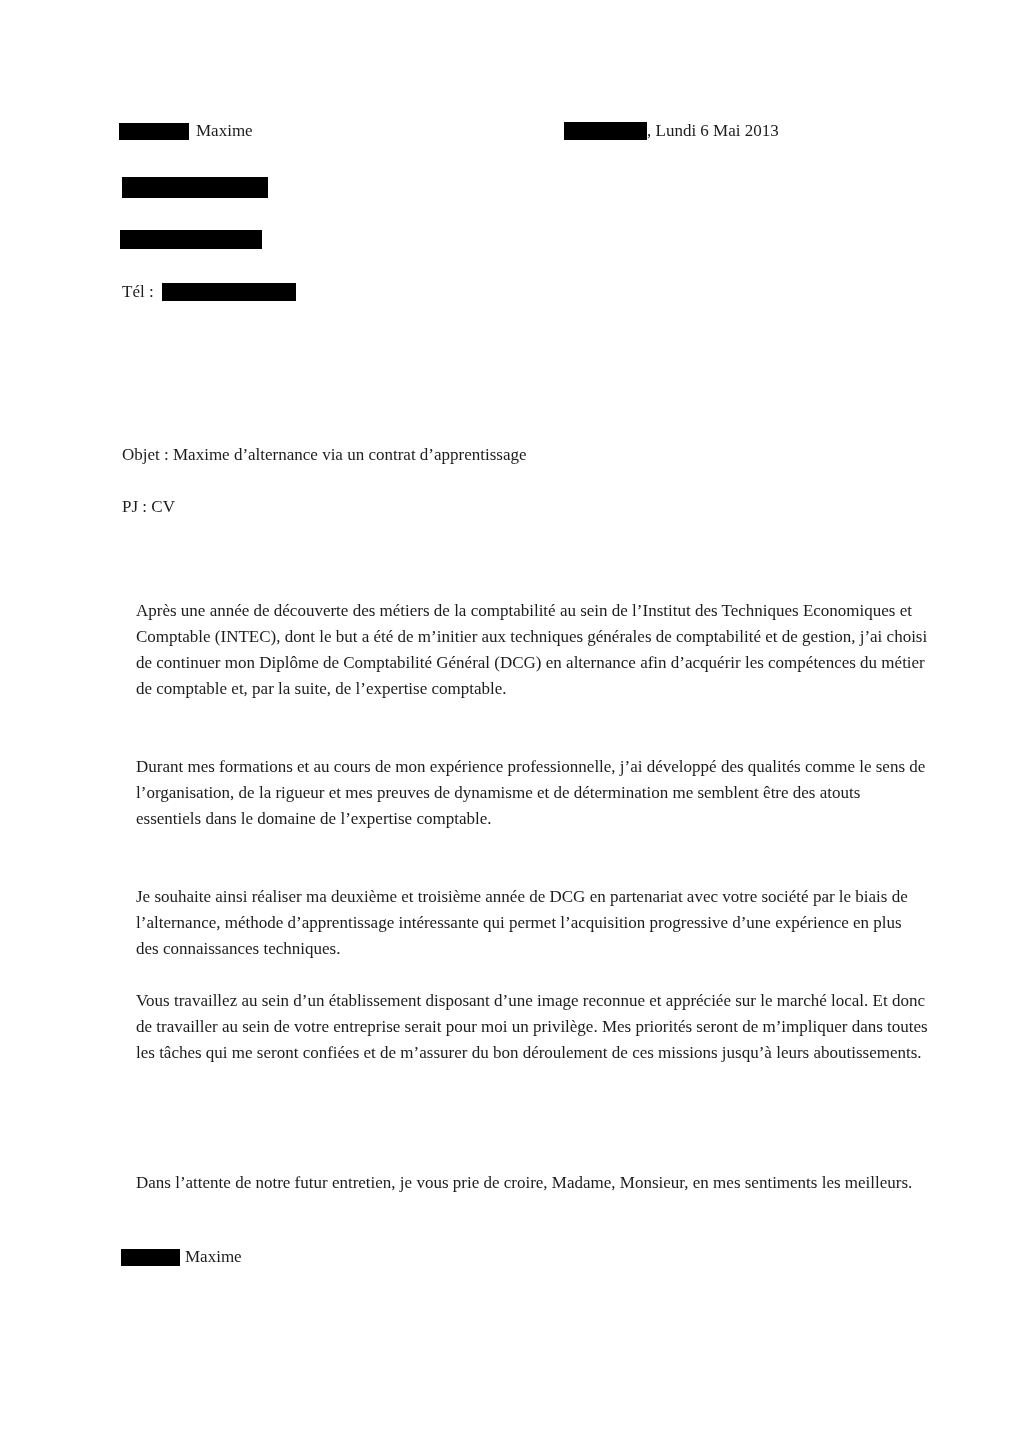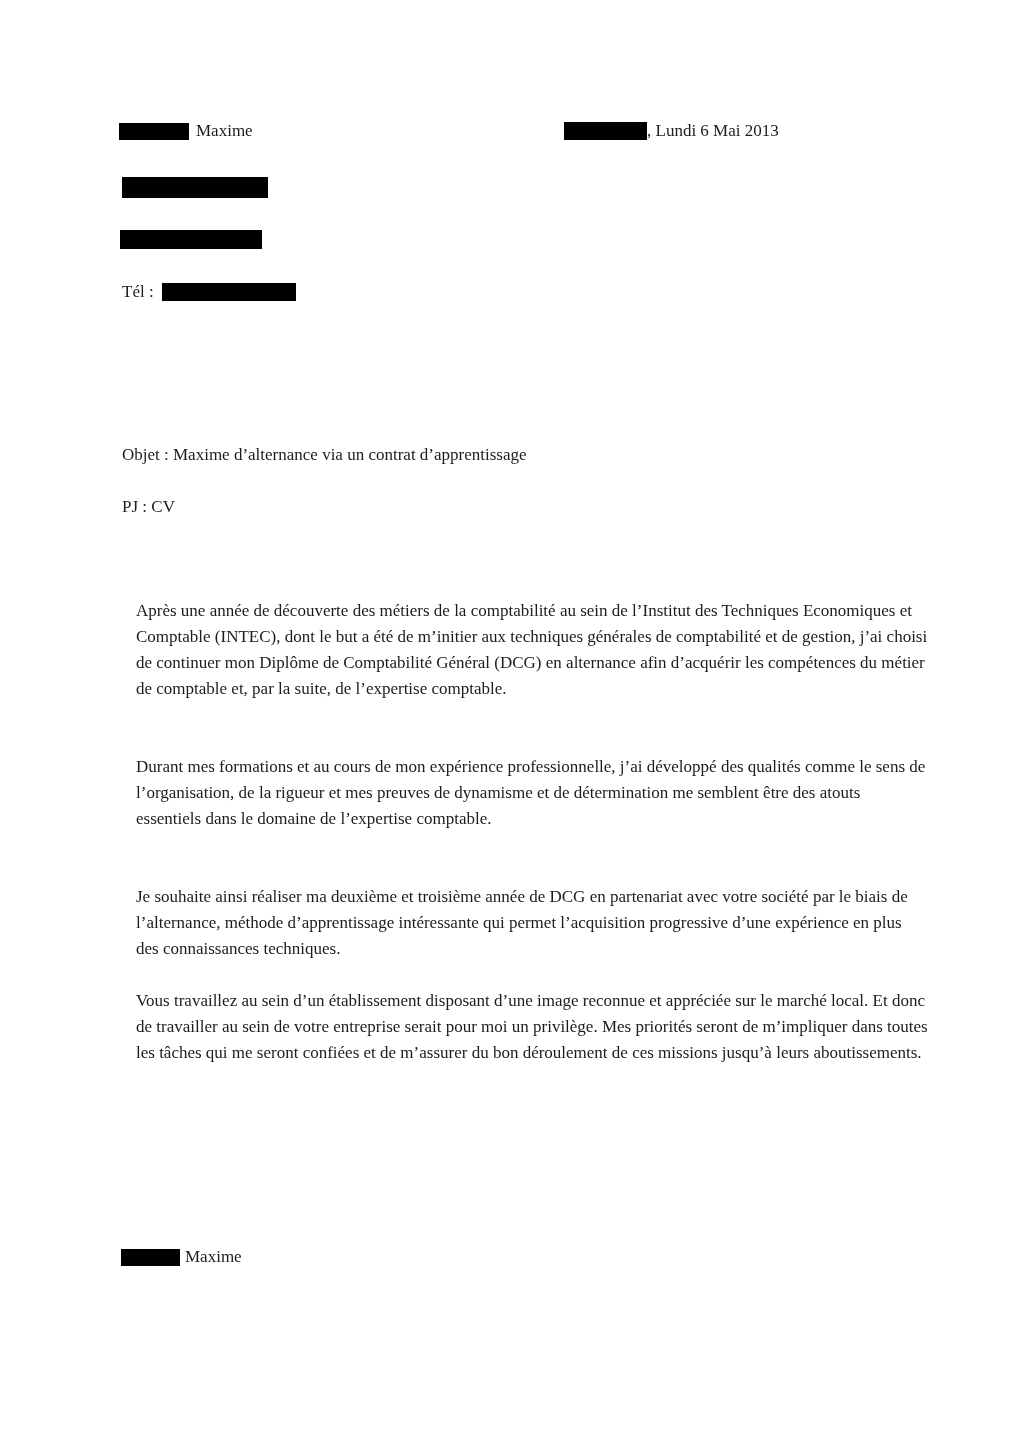--- a/index.html
+++ b/index.html
@@ -80,19 +80,20 @@
 
   <div class="abs subject">Objet : Maxime d’alternance via un contrat d’apprentissage</div>
 
   <div class="abs attachment">PJ : CV</div>
 
 
   <div class="abs para p1">Après une année de découverte des métiers de la comptabilité au sein de l’Institut des Techniques Economiques et Comptable (INTEC), dont le but a été de m’initier aux techniques générales de comptabilité et de gestion, j’ai choisi de continuer mon Diplôme de Comptabilité Général (DCG) en alternance afin d’acquérir les compétences du métier de comptable et, par la suite, de l’expertise comptable.</div>
   <div class="abs para p2">Durant mes formations et au cours de mon expérience professionnelle, j’ai développé des qualités comme le sens de l’organisation, de la rigueur et mes preuves de dynamisme et de détermination me semblent être des atouts essentiels dans le domaine de l’expertise comptable.</div>
   <div class="abs para p4">Vous travaillez au sein d’un établissement disposant d’une image reconnue et appréciée sur le marché local. Et donc de travailler au sein de votre entreprise serait pour moi un privilège. Mes priorités seront de m’impliquer dans toutes les tâches qui me seront confiées et de m’assurer du bon déroulement de ces missions jusqu’à leurs aboutissements.</div>
   <div class="abs para p3">Je souhaite ainsi réaliser ma deuxième et troisième année de DCG en partenariat avec votre société par le biais de l’alternance, méthode d’apprentissage intéressante qui permet l’acquisition progressive d’une expérience en plus des connaissances techniques.</div>
+  <div class="abs para p6">Dans l’attente de notre futur entretien, je vous prie de croire, Madame, Monsieur, en mes sentiments les meilleurs.</div>
 
   <div class="abs row sign-row">
     <span class="redacted bar-sign"></span>
     <span>Maxime</span>
   </div>
 
 </div>
 
 </body></html>

